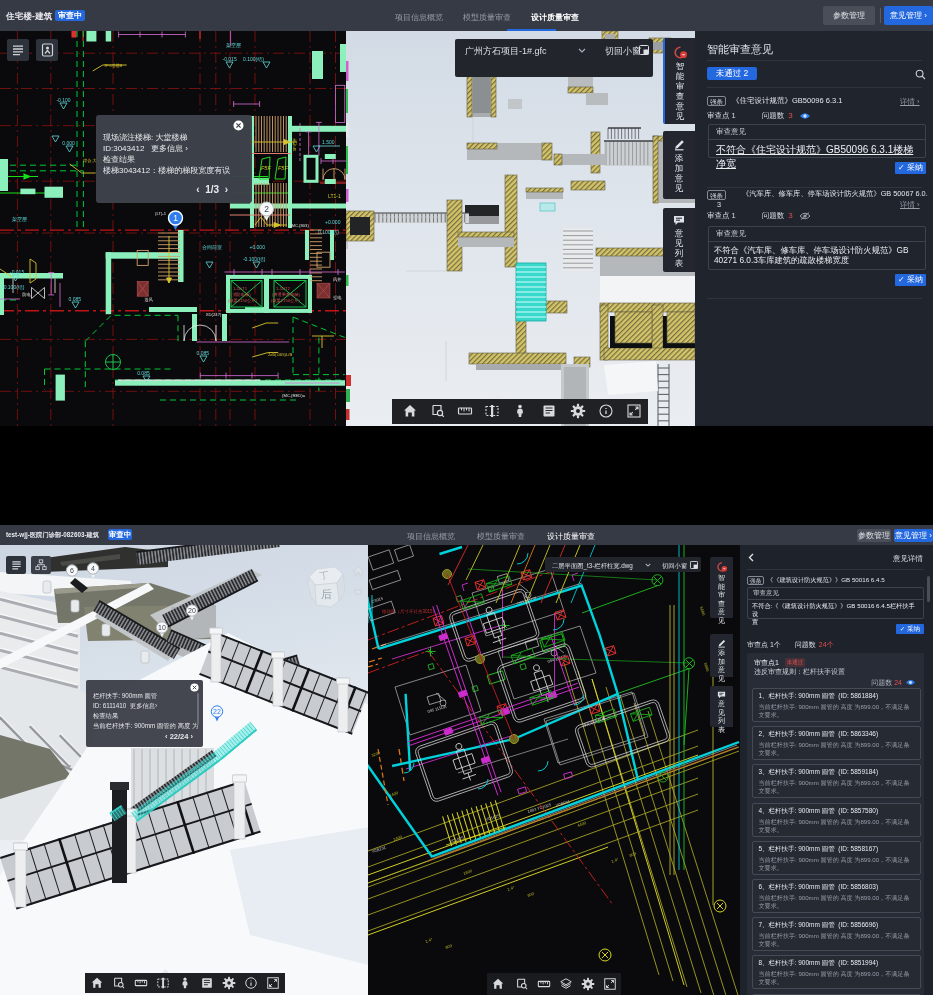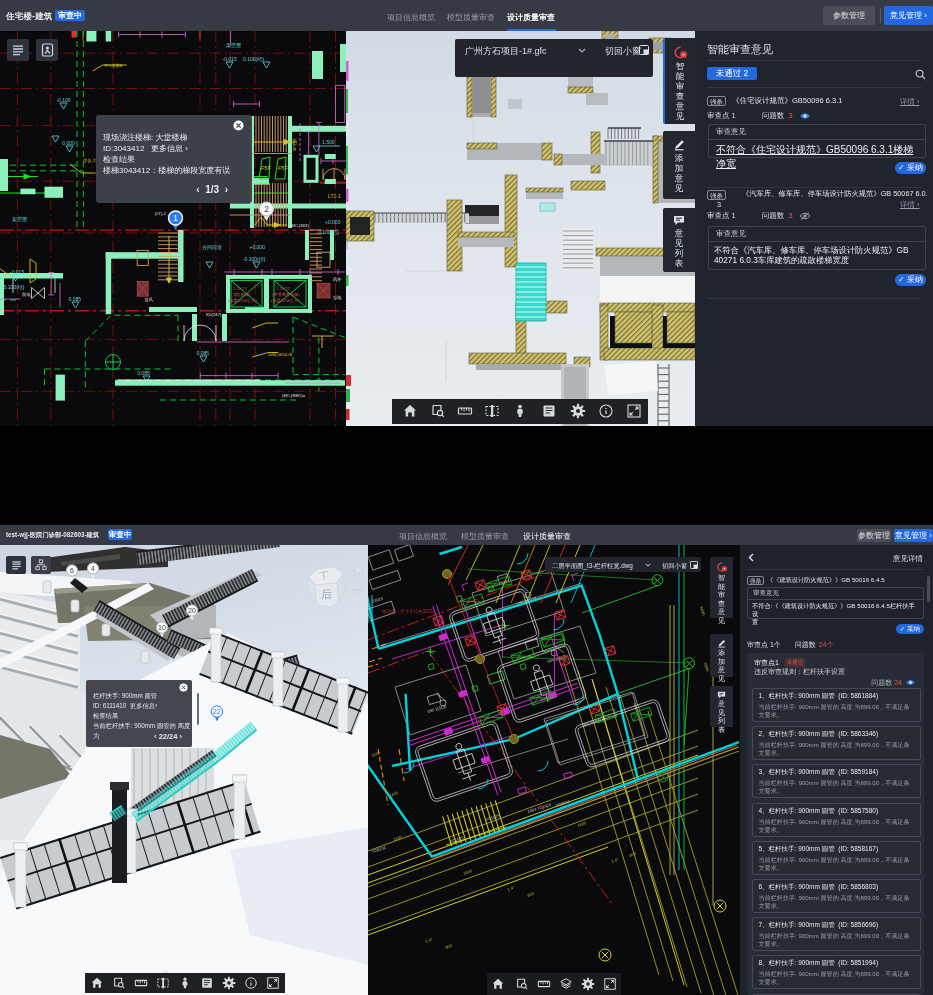--- a/index.html
+++ b/index.html
@@ -6,32 +6,32 @@
 html,body { width:933px; height:995px; background:#000; overflow:hidden;
   font-family:"Liberation Sans", sans-serif; }
 .abs { position:absolute; }
 #stage { position:relative; width:933px; height:995px; background:#000; }
 
 
 .hdr { background:#363a45; color:#e8eaee; }
 .badge-blue { background:#2468e0; color:#fff; border-radius:2px; display:inline-block; }
 .btn-gray { background:#4a4e59; color:#dfe2e7; border-radius:2px; text-align:center; }
 .btn-blue { background:#2468e0; color:#fff; border-radius:2px; text-align:center; }
-.nav a { color:#989da8; text-decoration:none; }
+.nav a { color:#989da8; text-decoration:none;margin-left:8px; }
 .nav .act { color:#fff; }
 
 
 .panel { background:#20242d; color:#dfe3ea; }
 .hr { background:#2f343e; height:1px; }
 .tag { border:1px solid #828a97; color:#d8dce3; border-radius:2px; display:inline-block; }
 .gray { color:#959caa;text-decoration:underline; }
 .red { color:#e5504d; }
 .opbox { border:1px solid #3d434e; border-radius:2px; }
 .opbox .lbl { padding:2px 7px; font-size:7.5px; color:#c6cbd4; border-bottom:1px solid #3d434e; }
-.btn-accept { background:#2468e0; color:#fff; border-radius:6px; text-align:center; }
+.btn-accept { background:#2468e0; color:#fff; border-radius:1px; text-align:center; }
 
 
 .vtab { background:#23262e; color:#e4e7ec; text-align:center; border-radius:2px 0 0 2px; }
 svg.ic { display:block; }
 </style>
 </head>
 <body>
 <div id="stage">
 <svg width="0" height="0" style="position:absolute">
   <defs>
@@ -1376,21 +1376,21 @@
     </div>
     <div class="abs" style="left:31px;top:31px;width:20px;height:18px;background:#3a3e47;border-radius:2px;">
       <svg class="ic" style="margin:3px auto;" width="12" height="12" viewBox="0 0 14 14">
           <rect x="5" y="1" width="4" height="3.4" fill="none" stroke="#cfd3da" stroke-width="1"></rect>
           <rect x="1" y="9" width="4" height="3.4" fill="none" stroke="#cfd3da" stroke-width="1"></rect>
           <rect x="9" y="9" width="4" height="3.4" fill="none" stroke="#cfd3da" stroke-width="1"></rect>
           <path d="M7 4.4v2.3M3 9V6.7h8V9" fill="none" stroke="#cfd3da" stroke-width="1"></path>
         </svg>
     </div>
 
-    <div class="abs" style="left:86px;top:155px;width:106px;height:67px;background:rgba(60,64,72,.96);border-radius:2px;color:#e6e8ec;">
+    <div class="abs" style="left:86px;top:155px;width:117px;height:67px;background:rgba(60,64,72,.96);border-radius:2px;color:#e6e8ec;">
       <svg class="abs ic" style="right:4px;top:3px;" width="9" height="9" viewBox="0 0 11 11">
           <circle cx="5.5" cy="5.5" r="5" fill="#fff"></circle>
           <path d="M3.4 3.4l4.2 4.2M7.6 3.4L3.4 7.6" stroke="#3e424a" stroke-width="1.2"></path>
         </svg>
       <div class="abs" style="left:7px;top:11px;font-size:6.3px;line-height:10px;">栏杆扶手: 900mm 圆管<br>ID: 6111410&nbsp; 更多信息›<br>检查结果<br>当前栏杆扶手: 900mm 圆管的 高度 为</div>
       <div class="abs" style="left:111px;top:13px;width:2px;height:32px;background:#6a6f77;border-radius:1px;"></div>
       <div class="abs" style="right:10px;bottom:6px;font-size:7.5px;font-weight:bold;">‹ 22/24 ›</div>
     </div>
 
     <svg class="abs ic" style="left:65px;top:39px;" width="14" height="17" viewBox="0 0 14 17">

